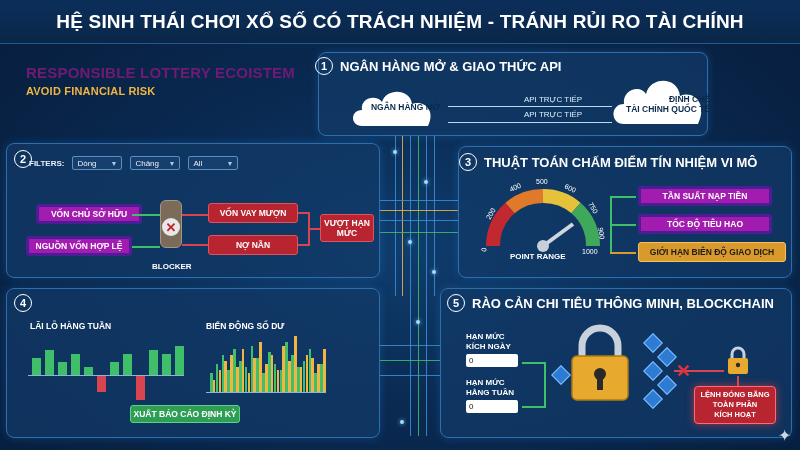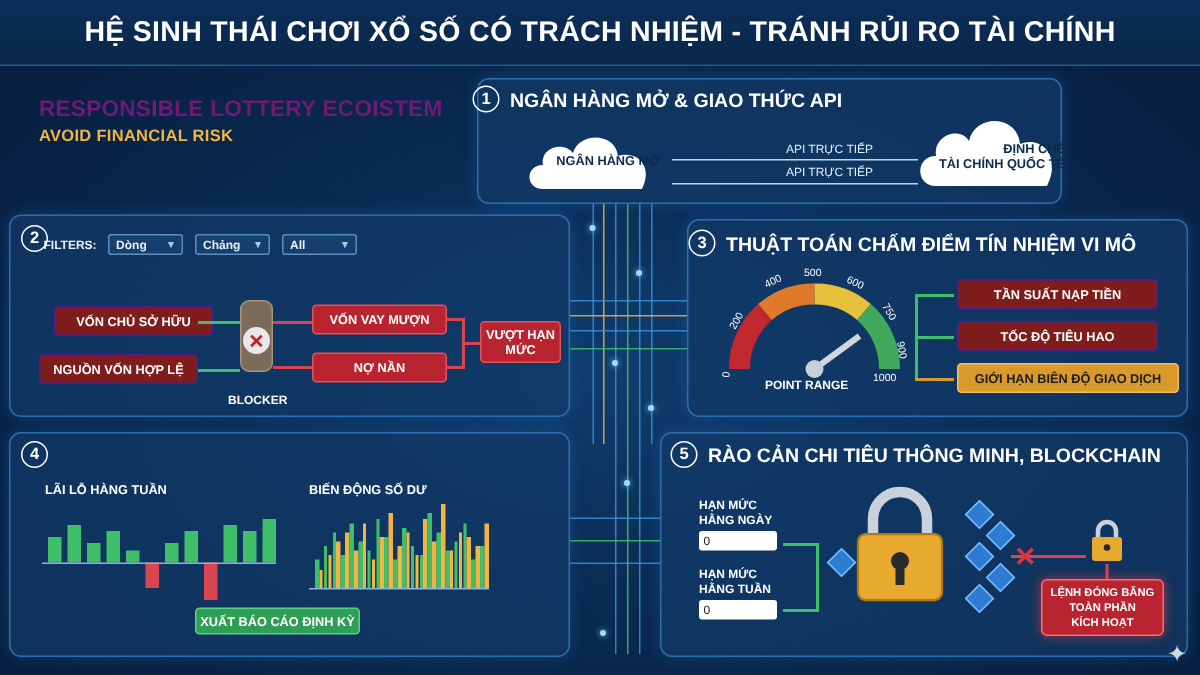--- a/index.html
+++ b/index.html
@@ -56,29 +56,29 @@
     position: absolute; font-size: 8px; color: #dff0ff; text-align: center; width: 110px;
   }
   .arrow-h { position: absolute; height: 1px; background: #bcd9f4; }
 
   
   #p2 { left: 6px; top: 143px; width: 374px; height: 135px; }
   #p2 .panel-head { position: absolute; left: 7px; top: 6px; }
   .filters { position: absolute; left: 22px; top: 12px; display: flex; align-items: center; gap: 8px; font-size: 8px; font-weight: 700; }
   .sel {
     width: 50px; height: 14px; border: 1px solid #5b8fc2; border-radius: 2px;
-    background: #173f6d; color: #e8f1fb; font-size: 8px; font-weight: 700;
+    background: #173f6d; color: #e8f1fb; font-size: 8px; font-weight: 400;
     display: flex; align-items: center; justify-content: space-between; padding: 0 4px;
   }
   .sel .chev { font-size: 7px; color: #a9c8e6; }
   .pill {
     position: absolute; border-radius: 3px; font-size: 8.5px; font-weight: 700;
     display: flex; align-items: center; justify-content: center; color: #ffffff; text-align: center; line-height: 10px;
   }
-  .green { background: #7f1d1d; border: 1px solid #4c1d95; }
+  .green { background: #a21caf; border: 3px solid #4c1d95; }
   .red { background: #b82530; border: 1px solid #e0525c; }
   .amber { background: #d99a2b; border: 1px solid #f3c062; color: #1b1b1b; }
   .blocker {
     position: absolute; left: 160px; top: 200px; width: 22px; height: 48px;
     background: #7d6b5a; border-radius: 6px; border: 1px solid #a89580;
   }
   .blocker-x {
     position: absolute; left: 162px; top: 218px; width: 18px; height: 18px; border-radius: 50%;
     background: #e8e8e8; color: #c0202b; font-weight: 700; font-size: 13px; display: flex; align-items: center; justify-content: center;
   }
@@ -325,21 +325,21 @@
 <div class="btn-report">XUẤT BÁO CÁO ĐỊNH KỲ</div>
 
 <div class="panel" id="p5">
   <div class="panel-head">
     <span class="num">5</span>
     <span>RÀO CẢN CHI TIÊU THÔNG MINH, BLOCKCHAIN</span>
   </div>
 </div>
 <div class="field-lbl" style="left:466px;top:332px;">
   <div>HẠN MỨC</div>
-  <div>HẰNG NGÀY</div>
+  <div>KÍCH NGÀY</div>
 </div>
 <div class="field-in" style="left:466px;top:354px;">0</div>
 <div class="field-lbl" style="left:466px;top:378px;">
   <div>HẠN MỨC</div>
   <div>HẰNG TUẦN</div>
 </div>
 <div class="field-in" style="left:466px;top:400px;">0</div>
 <div class="line" style="left:522px;top:362px;width:22px;height:2px;"></div>
 <div class="line" style="left:522px;top:406px;width:22px;height:2px;"></div>
 <div class="line" style="left:544px;top:362px;width:2px;height:46px;"></div>

